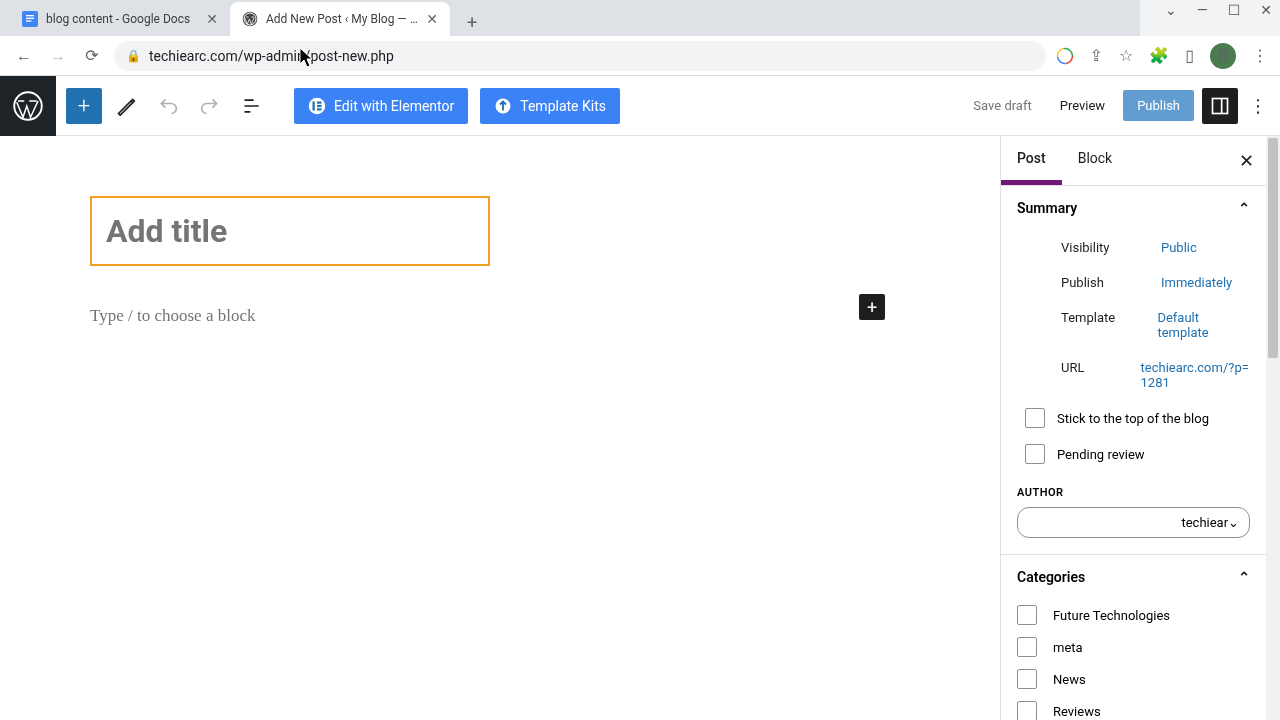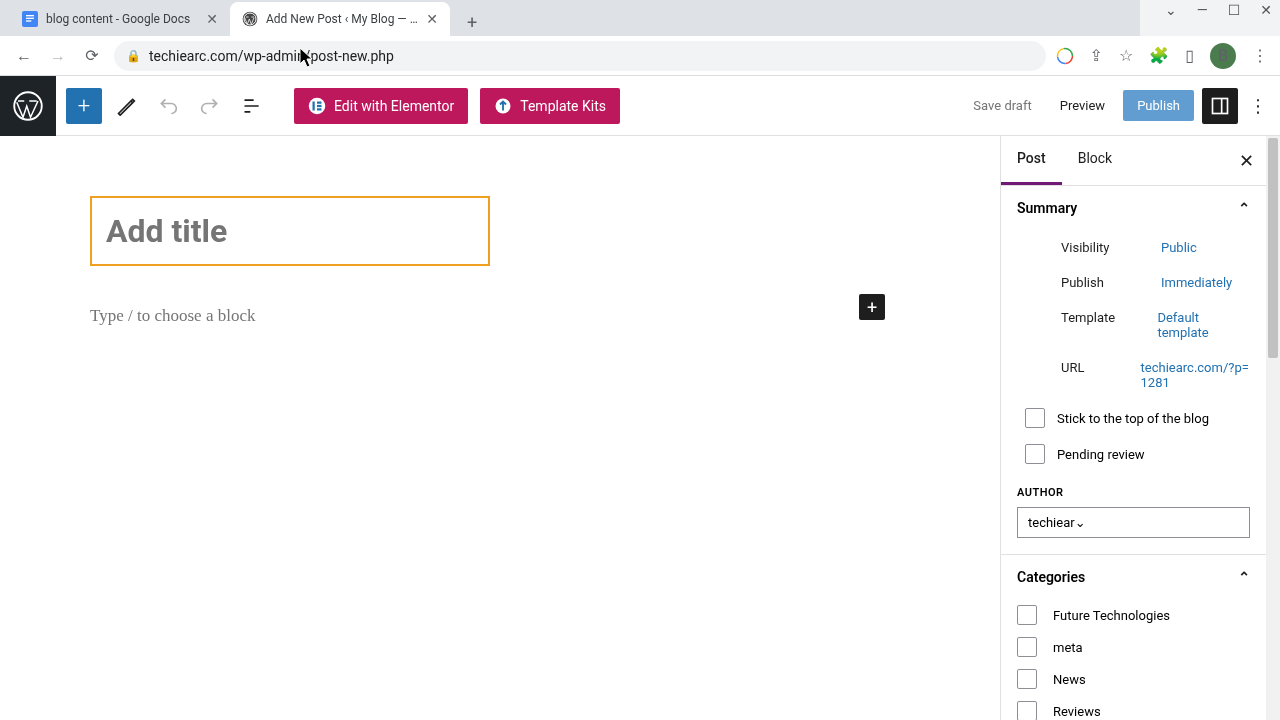--- a/index.html
+++ b/index.html
@@ -30,21 +30,21 @@
 
 
 .wp-bar { height: 60px; background: #fff; border-bottom: 1px solid #e0e0e0; display: flex; align-items: center; padding: 0 10px 0 0; }
 .wp-logo { width: 56px; height: 60px; background: #1d2327; display: flex; align-items: center; justify-content: center; }
 .wp-logo svg { width: 30px; height: 30px; }
 .toolbar-left { display: flex; align-items: center; gap: 6px; margin-left: 10px; }
 .wp-btn { height: 36px; min-width: 36px; display: flex; align-items: center; justify-content: center; border-radius: 2px; font-size: 14px; }
 .wp-btn.blue-solid { background: #2271b1; color: #fff; }
 .wp-btn.icon-only { color: #1e1e1e; width: 36px; }
 .wp-btn.disabled { color: #b0b0b0; }
-.wp-btn.pill { background: #be185d; color: #fff; padding: 0 14px; gap: 8px; border-radius: 2px; }
+.wp-btn.pill { background: #3b82f6; color: #fff; padding: 0 14px; gap: 8px; border-radius: 2px; }
 .wp-btn.pill svg { width: 18px; height: 18px; }
 
 .toolbar-right { margin-left: auto; display: flex; align-items: center; gap: 8px; }
 .link-btn { color: #757575; font-size: 13px; padding: 8px 10px; }
 .preview-btn { color: #1e1e1e; font-size: 13px; padding: 8px 10px; }
 .publish-btn { background: #619dd0; color: #fff; padding: 8px 14px; border-radius: 2px; font-size: 13px; }
 .sq-btn { width: 36px; height: 36px; background: #1e1e1e; color: #fff; display: flex; align-items: center; justify-content: center; border-radius: 2px; }
 .more-btn { width: 24px; text-align: center; color: #1e1e1e; font-size: 18px; }
 
 
@@ -55,34 +55,34 @@
 .block-prompt .prompt-text { font-size: 17px; color: #757575; font-family: Georgia, serif; }
 .add-block-btn { position: absolute; right: 115px; top: 158px; width: 26px; height: 26px; background: #1e1e1e; color: #fff; display: flex; align-items: center; justify-content: center; font-size: 18px; border-radius: 2px; }
 
 
 .sidebar { width: 280px; border-left: 1px solid #e0e0e0; overflow-y: auto; font-size: 13px; position: relative; }
 .scrollbar-track { position: absolute; right: 0; top: 0; width: 14px; height: 100%; background: #f1f1f1; }
 .scrollbar-thumb { position: absolute; right: 2px; top: 2px; width: 10px; height: 220px; background: #c1c1c1; border-radius: 2px; }
 .sidebar-inner { padding-right: 14px; }
 .tabs { display: flex; border-bottom: 1px solid #e0e0e0; position: relative; }
 .tab { padding: 14px 16px; font-size: 14px; color: #1e1e1e; }
-.tab.active { font-weight: 500; border-bottom: 3px solid #701a75; }
+.tab.active { font-weight: 500; border-bottom: 5px solid #701a75; }
 .close-panel { margin-left: auto; padding: 14px 12px; font-size: 18px; color: #1e1e1e; }
 
 .panel { border-bottom: 1px solid #e0e0e0; }
 .panel-header { display: flex; align-items: center; justify-content: space-between; padding: 14px 16px; font-weight: 600; font-size: 14px; }
 .panel-header .chev { font-size: 14px; color: #1e1e1e; }
 .panel-body { padding: 0 16px 16px 16px; }
 .row { display: flex; padding: 10px 0; }
 .row-label { width: 100px; color: #1e1e1e; margin-left: 44px; }
 .row-value { color: #2271b1; }
 .checkbox-row { display: flex; align-items: center; gap: 12px; padding: 8px 0; margin-left: 8px; }
 .checkbox { width: 20px; height: 20px; border: 1.5px solid #8c8f94; border-radius: 2px; flex-shrink: 0; }
 .section-label { font-size: 11px; font-weight: 600; letter-spacing: 0.5px; margin-top: 14px; margin-bottom: 8px; text-transform: uppercase; }
-.select-box { border: 1px solid #8c8f94; border-radius: 0; padding: 7px 10px; display: flex; justify-content: flex-start; align-items: center; }
+.select-box { border: 1px solid #8c8f94; border-radius: 12px; padding: 7px 10px; display: flex; justify-content: flex-end; align-items: center; }
 .cat-row { display: flex; align-items: center; gap: 12px; padding: 6px 0 6px 0; text-align: center; }
 .cat-row .cat-label { margin-left: 4px; }
 </style>
 </head>
 <body>
 
 <div class="window-controls">
   <span>⌄</span>
   <span>—</span>
   <span>☐</span>

